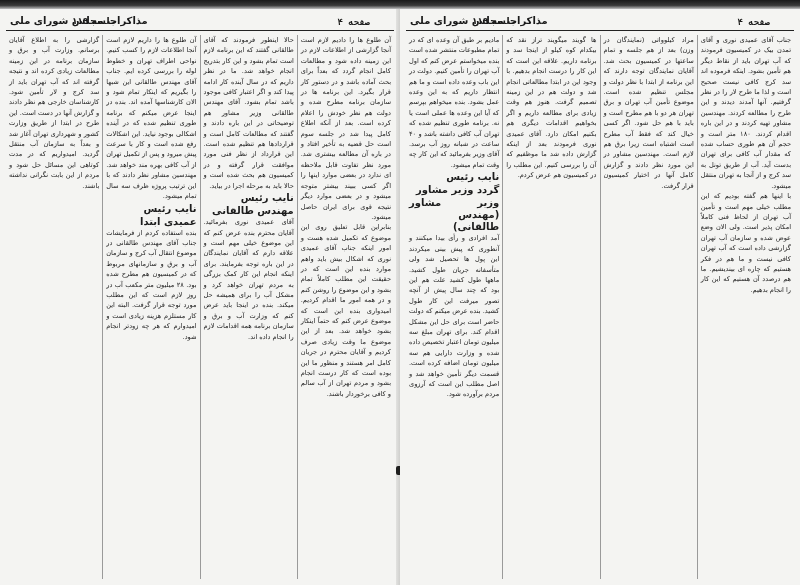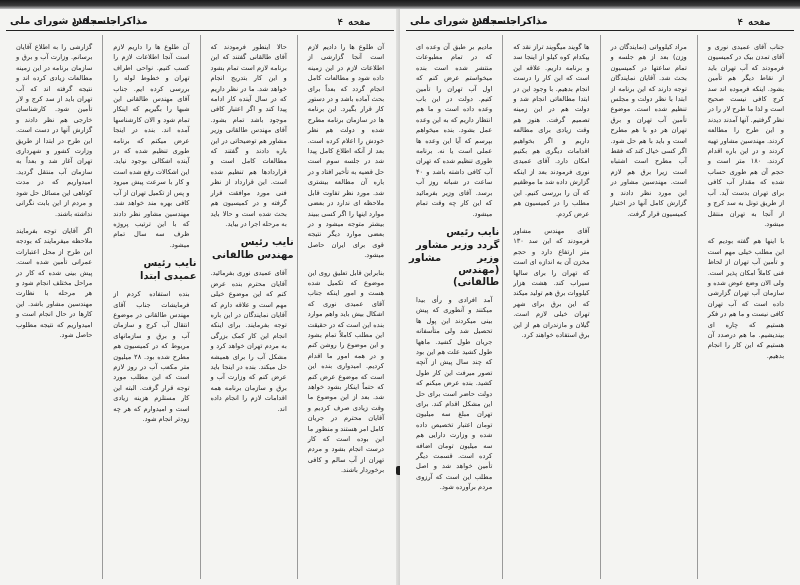--- a/index.html
+++ b/index.html
@@ -11,21 +11,21 @@
   .page.right{left:400px;width:400px;}
   .gutter{position:absolute;left:396px;top:9px;width:8px;height:576px;background:linear-gradient(90deg,#e2e2e0,#cfcfcd 50%,#e2e2e0);}
   .header{position:absolute;top:4px;left:10px;right:10px;height:18px;direction:rtl;font-size:9px;font-weight:bold;color:#1a1a1a;}
   .header .pg{position:absolute;right:20px;top:4px;font-family:Liberation Mono, monospace;}
   .header .title{position:absolute;left:0;right:0;text-align:left;top:2px;font-size:10px;}
   .header .session{position:absolute;left:18px;top:3px;margin-left:44px;}
   .header .rule{position:absolute;left:-4px;right:-4px;top:17px;border-top:1.5px solid #222;}
   .cols{position:absolute;top:26px;left:6px;right:6px;bottom:6px;display:flex;flex-direction:row-reverse;gap:0;}
   .col{flex:1;position:relative;padding:0 3px;direction:rtl;overflow:hidden;font-size:6.6px;line-height:10.4px;color:#1c1c1c;text-align:justify;font-family:"DejaVu Sans",sans-serif;}
   .col + .col{border-right:0.6px solid #9a9a9a;}
-  .col p{margin:7px;}
+  .col p{margin:0;}
   .sub{font-weight:bold;font-size:10px;line-height:12px;display:block;margin-top:1px;}
   .page.left .cols .col:last-child{padding-bottom:0;}
   .pin{position:absolute;left:396px;top:466px;width:7px;height:9px;background:#1e1e1e;border-radius:2px;}
 </style>
 </head>
 <body>
 
 <div class="scan">
   <div class="topshadow"></div>
 
@@ -48,21 +48,20 @@
         <p>آقای عمیدی نوری بفرمائید. آقایان محترم بنده عرض کنم که این موضوع خیلی مهم است و علاقه دارم که آقایان نمایندگان در این باره توجه بفرمایند. برای اینکه انجام این کار کمک بزرگی به مردم تهران خواهد کرد و مشکل آب را برای همیشه حل میکند. بنده در اینجا باید عرض کنم که وزارت آب و برق و سازمان برنامه همه اقدامات لازم را انجام داده اند.</p>
       </div>
       <div class="col">
         <p>آن طلوع ها را داریم لازم است آنجا اطلاعات لازم را کسب کنیم. نواحی اطراف تهران و خطوط لوله را بررسی کرده ایم. جناب آقای مهندس طالقانی این شبها را بگیریم که اینکار تمام شود و الان کارشناسها آمده اند. بنده در اینجا عرض میکنم که برنامه طوری تنظیم شده که در آینده اشکالی بوجود نیاید. این اشکالات رفع شده است و کار با سرعت پیش میرود و پس از تکمیل تهران از آب کافی بهره مند خواهد شد. مهندسین مشاور نظر دادند که با این ترتیب پروژه ظرف سه سال تمام میشود.</p>
         <span class="sub">نایب رئیس</span>
         <span class="sub">عمیدی ابتدا</span>
         <p>بنده استفاده کردم از فرمایشات جناب آقای مهندس طالقانی در موضوع انتقال آب کرج و سازمان آب و برق و سازمانهای مربوط که در کمیسیون هم مطرح شده بود. ۲۸ میلیون متر مکعب آب در روز لازم است که این مطلب مورد توجه قرار گرفت. البته این کار مستلزم هزینه زیادی است و امیدوارم که هر چه زودتر انجام شود.</p>
       </div>
       <div class="col">
         <p>گزارشی را به اطلاع آقایان برسانم. وزارت آب و برق و سازمان برنامه در این زمینه مطالعات زیادی کرده اند و نتیجه گرفته اند که آب تهران باید از سد کرج و لار تأمین شود. کارشناسان خارجی هم نظر دادند و گزارش آنها در دست است. این طرح در ابتدا از طریق وزارت کشور و شهرداری تهران آغاز شد و بعداً به سازمان آب منتقل گردید. امیدواریم که در مدت کوتاهی این مسائل حل شود و مردم از این بابت نگرانی نداشته باشند.</p>
-        <p>اگر آقایان توجه بفرمایند ملاحظه میفرمایند که بودجه این طرح از محل اعتبارات عمرانی تأمین شده است. پیش بینی شده که کار در مراحل مختلف انجام شود و هر مرحله با نظارت مهندسین مشاور باشد. این کارها در حال انجام است و امیدواریم که نتیجه مطلوب حاصل شود.</p>
       </div>
     </div>
   </div>
 
   <div class="gutter"></div>
   <div class="pin"></div>
 
   <div class="page right">
     <div class="header">
       <span class="pg">صفحه ۴</span>
@@ -73,21 +72,20 @@
     <div class="cols">
       <div class="col">
         <p>جناب آقای عمیدی نوری و آقای تمدن بیک در کمیسیون فرمودند که آب تهران باید از نقاط دیگر هم تأمین بشود. اینکه فرموده اند سد کرج کافی نیست صحیح است و لذا ما طرح لار را در نظر گرفتیم. آنها آمدند دیدند و این طرح را مطالعه کردند. مهندسین مشاور تهیه کردند و در این باره اقدام کردند. ۱۸۰ متر است و حجم آن هم طوری حساب شده که مقدار آب کافی برای تهران بدست آید. آب از طریق تونل به سد کرج و از آنجا به تهران منتقل میشود.</p>
         <p>با اینها هم گفته بودیم که این مطلب خیلی مهم است و تأمین آب تهران از لحاظ فنی کاملاً امکان پذیر است. ولی الان وضع عوض شده و سازمان آب تهران گزارشی داده است که آب تهران کافی نیست و ما هم در فکر هستیم که چاره ای بیندیشیم. ما هم درصدد آن هستیم که این کار را انجام بدهیم.</p>
       </div>
       <div class="col">
         <p>مراد کیلوواتی (نمایندگان در وزن) بعد از هم جلسه و تمام ساعتها در کمیسیون بحث شد. آقایان نمایندگان توجه دارند که این برنامه از ابتدا با نظر دولت و مجلس تنظیم شده است. موضوع تأمین آب تهران و برق تهران هر دو با هم مطرح است و باید با هم حل شود. اگر کسی خیال کند که فقط آب مطرح است اشتباه است زیرا برق هم لازم است. مهندسین مشاور در این مورد نظر دادند و گزارش کامل آنها در اختیار کمیسیون قرار گرفت.</p>
       </div>
       <div class="col">
         <p>ها گویند میگویند تراز نقد که بیکدام کوه کیلو از اینجا سد و برنامه داریم. علاقه این است که این کار را درست انجام بدهیم. با وجود این در ابتدا مطالعاتی انجام شد و دولت هم در این زمینه تصمیم گرفت. هنوز هم وقت زیادی برای مطالعه داریم و اگر بخواهیم اقدامات دیگری هم بکنیم امکان دارد. آقای عمیدی نوری فرمودند بعد از اینکه گزارش داده شد ما موظفیم که آن را بررسی کنیم. این مطلب را در کمیسیون هم عرض کردم.</p>
-        <p>آقای مهندس مشاور فرمودند که این سد ۱۳۰ متر ارتفاع دارد و حجم مخزن آن به اندازه ای است که تهران را برای سالها سیراب کند. هشت هزار کیلووات برق هم تولید میکند که این برق برای شهر تهران خیلی لازم است. گیلان و مازندران هم از این برق استفاده خواهند کرد.</p>
       </div>
       <div class="col">
         <p>مادیم بر طبق آن وعده ای که در تمام مطبوعات منتشر شده است بنده میخواستم عرض کنم که اول آب تهران را تأمین کنیم. دولت در این باب وعده داده است و ما هم انتظار داریم که به این وعده عمل بشود. بنده میخواهم بپرسم که آیا این وعده ها عملی است یا نه. برنامه طوری تنظیم شده که تهران آب کافی داشته باشد و ۴۰ ساعت در شبانه روز آب برسد. آقای وزیر بفرمائید که این کار چه وقت تمام میشود.</p>
         <span class="sub">نایب رئیس</span>
         <span class="sub">گردد وزیر مشاور</span>
         <span class="sub">وزیر مشاور (مهندس طالقانی)</span>
         <p>آمد افرادی و رأی بیدا میکنند و آنطوری که پیش بینی میکردند این پول ها تحصیل شد ولی متأسفانه جریان طول کشید. ماهها طول کشید علت هم این بود که چند سال پیش از آنچه تصور میرفت این کار طول کشید. بنده عرض میکنم که دولت حاضر است برای حل این مشکل اقدام کند. برای تهران مبلغ سه میلیون تومان اعتبار تخصیص داده شده و وزارت دارایی هم سه میلیون تومان اضافه کرده است. قسمت دیگر تأمین خواهد شد و اصل مطلب این است که آرزوی مردم برآورده شود.</p>
       </div>
     </div>
   </div>

